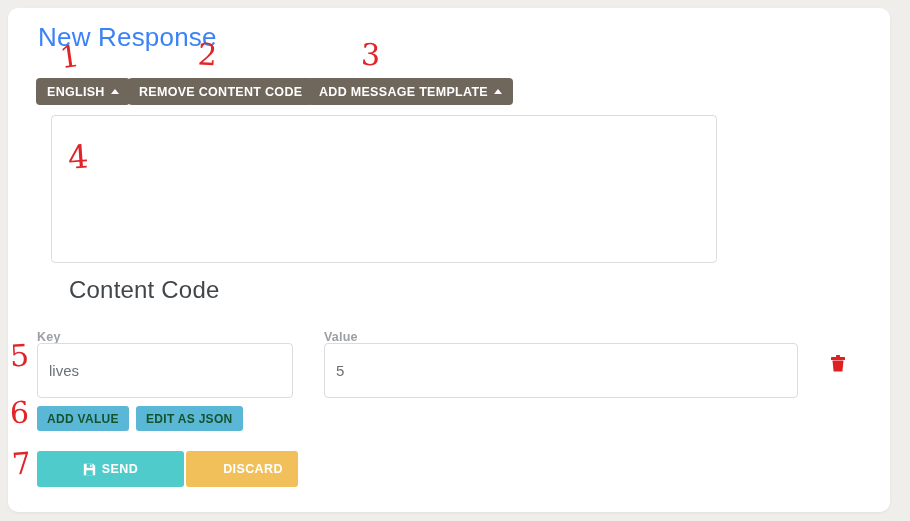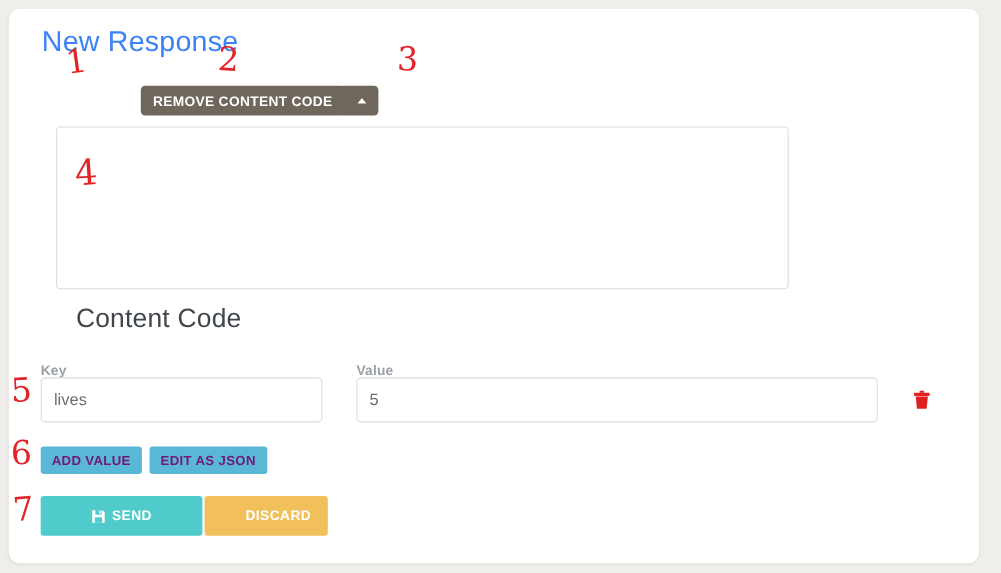--- a/index.html
+++ b/index.html
@@ -107,21 +107,21 @@
     font-weight: bold;
     color: #9aa0a6;
     top: 322px;
     letter-spacing: 0.2px;
   }
   #label-key { left: 29px; }
   #label-value { left: 316px; text-align: center; }
   .text-input {
     position: absolute;
     top: 335px;
-    height: 41px;
+    height: 55px;
     border: 1px solid #dcdcdc;
     border-radius: 4px;
     background: #ffffff;
     box-sizing: border-box;
     font-size: 15px;
     color: #6b7075;
     padding: 0 11px;
     outline: none;
     font-family: "Liberation Sans", sans-serif;
   }
@@ -140,21 +140,21 @@
     display: flex;
     align-items: center;
     justify-content: center;
   }
   
   .btn-blue {
     position: absolute;
     top: 398px;
     height: 25px;
     background: #5bb7d6;
-    color: #701a75;
+    color: #14532d;
     border: none;
     border-radius: 3px;
     font-size: 12px;
     font-weight: bold;
     letter-spacing: 0.3px;
     padding: 0 10px;
     display: flex;
     align-items: center;
     justify-content: center;
     white-space: nowrap;
@@ -207,26 +207,31 @@
 </style>
 </head>
 <body>
 
 <div id="screen">
 
   <div class="card">
 
     <div class="page-title">New Response</div>
 
+    <button class="btn-dark" id="btn-lang">
+      <span>ENGLISH</span>
+      <span class="caret"></span>
+    </button>
 
     <button class="btn-dark" id="btn-remove">
       <span>REMOVE CONTENT CODE</span>
     </button>
 
     <button class="btn-dark" id="btn-template">
+      <span>ADD MESSAGE TEMPLATE</span>
       <span class="caret"></span>
     </button>
 
     <textarea class="message-box" id="message-box" placeholder="" style=""></textarea>
 
     <div class="section-title">Content Code</div>
 
     <div class="field-label" id="label-key">Key</div>
     <div class="field-label" id="label-value">Value</div>
 

